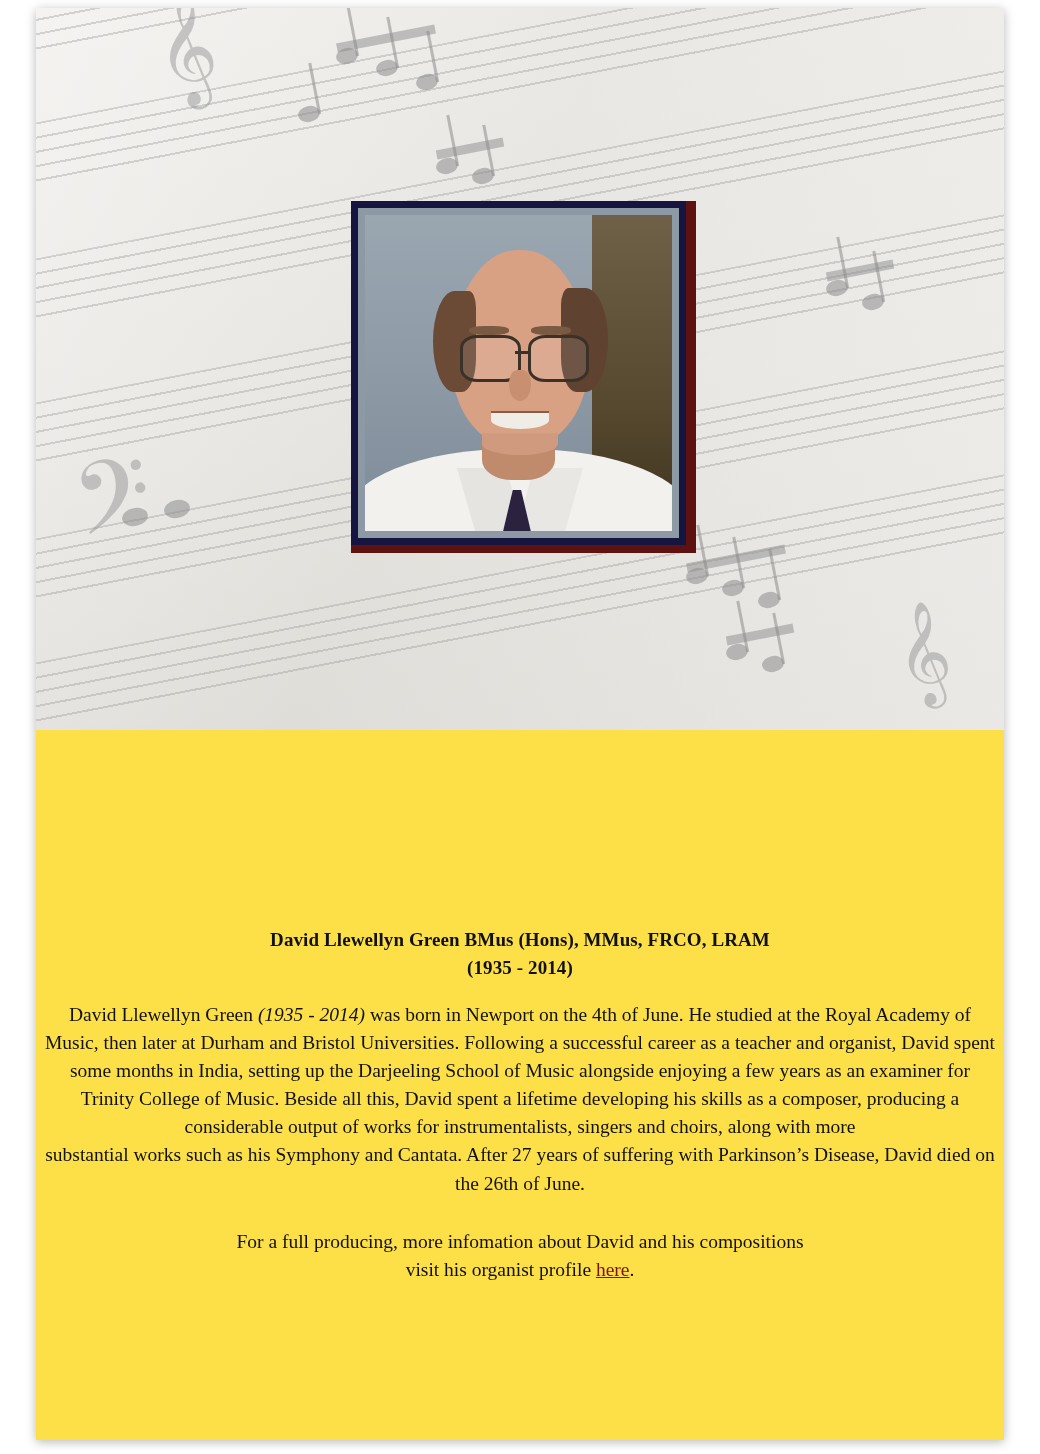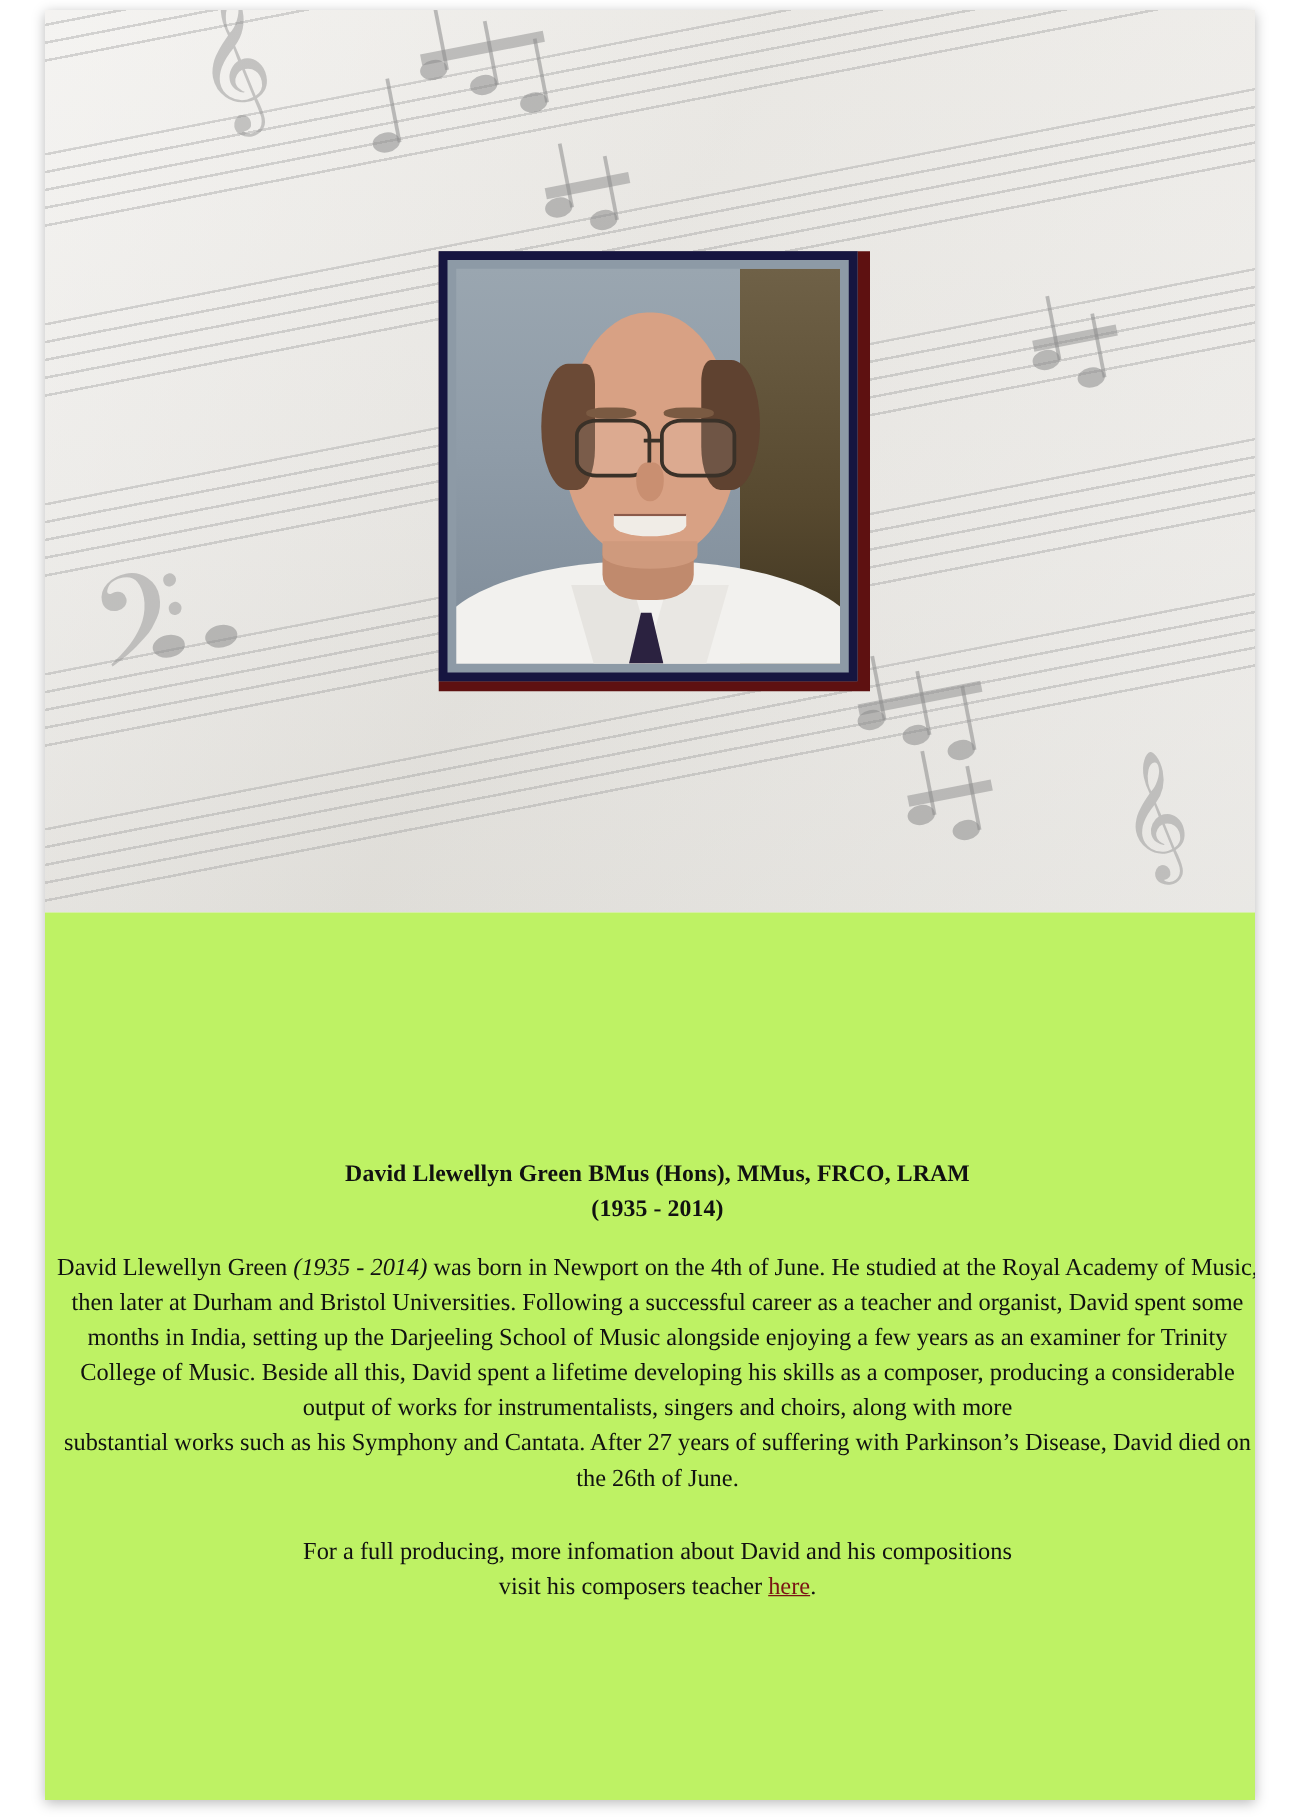--- a/index.html
+++ b/index.html
@@ -259,22 +259,21 @@
     height: 7%;
     background: #cf9a7d;
     border-radius: 0 0 50% 50%;
   }
 
   
   .content {
     position: relative;
     width: 968px;
     height: 710px;
-    background: #bef264;
-    padding-left: 12px;
+    background: #fde047;
   }
   .text-wrap {
     position: absolute;
     left: 0;
     right: 0;
     top: 196px;
     padding: 0 8px;
     text-align: center;
   }
   .title {
@@ -378,19 +377,19 @@
 
       <div class="title">
         <div>David Llewellyn Green BMus (Hons), MMus, FRCO, LRAM</div>
         <div>(1935 - 2014)</div>
       </div>
 
       <p class="bio"><span>David Llewellyn Green </span><em>(1935 - 2014)</em><span> was born in Newport on the 4th of June. He studied at the Royal Academy of Music, then later at Durham and Bristol Universities. Following a successful career as a teacher and organist, David spent some months in India, setting up the Darjeeling School of Music alongside enjoying a few years as an examiner for Trinity College of Music. Beside all this, David spent a lifetime developing his skills as a composer, producing a considerable output of works for instrumentalists, singers and choirs, along with more</span><br><span>substantial works such as his Symphony and Cantata. After 27 years of suffering with Parkinson’s Disease, David died on the 26th of June.</span></p>
 
       <p class="closing">
         <span>For a full producing, more infomation about David and his compositions</span><br>
-        <span>visit his composers teacher </span><a class="link" href="#">here</a><span>.</span>
+        <span>visit his organist profile </span><a class="link" href="#">here</a><span>.</span>
       </p>
 
     </div>
   </div>
 
 </div>
 
 </body></html>

